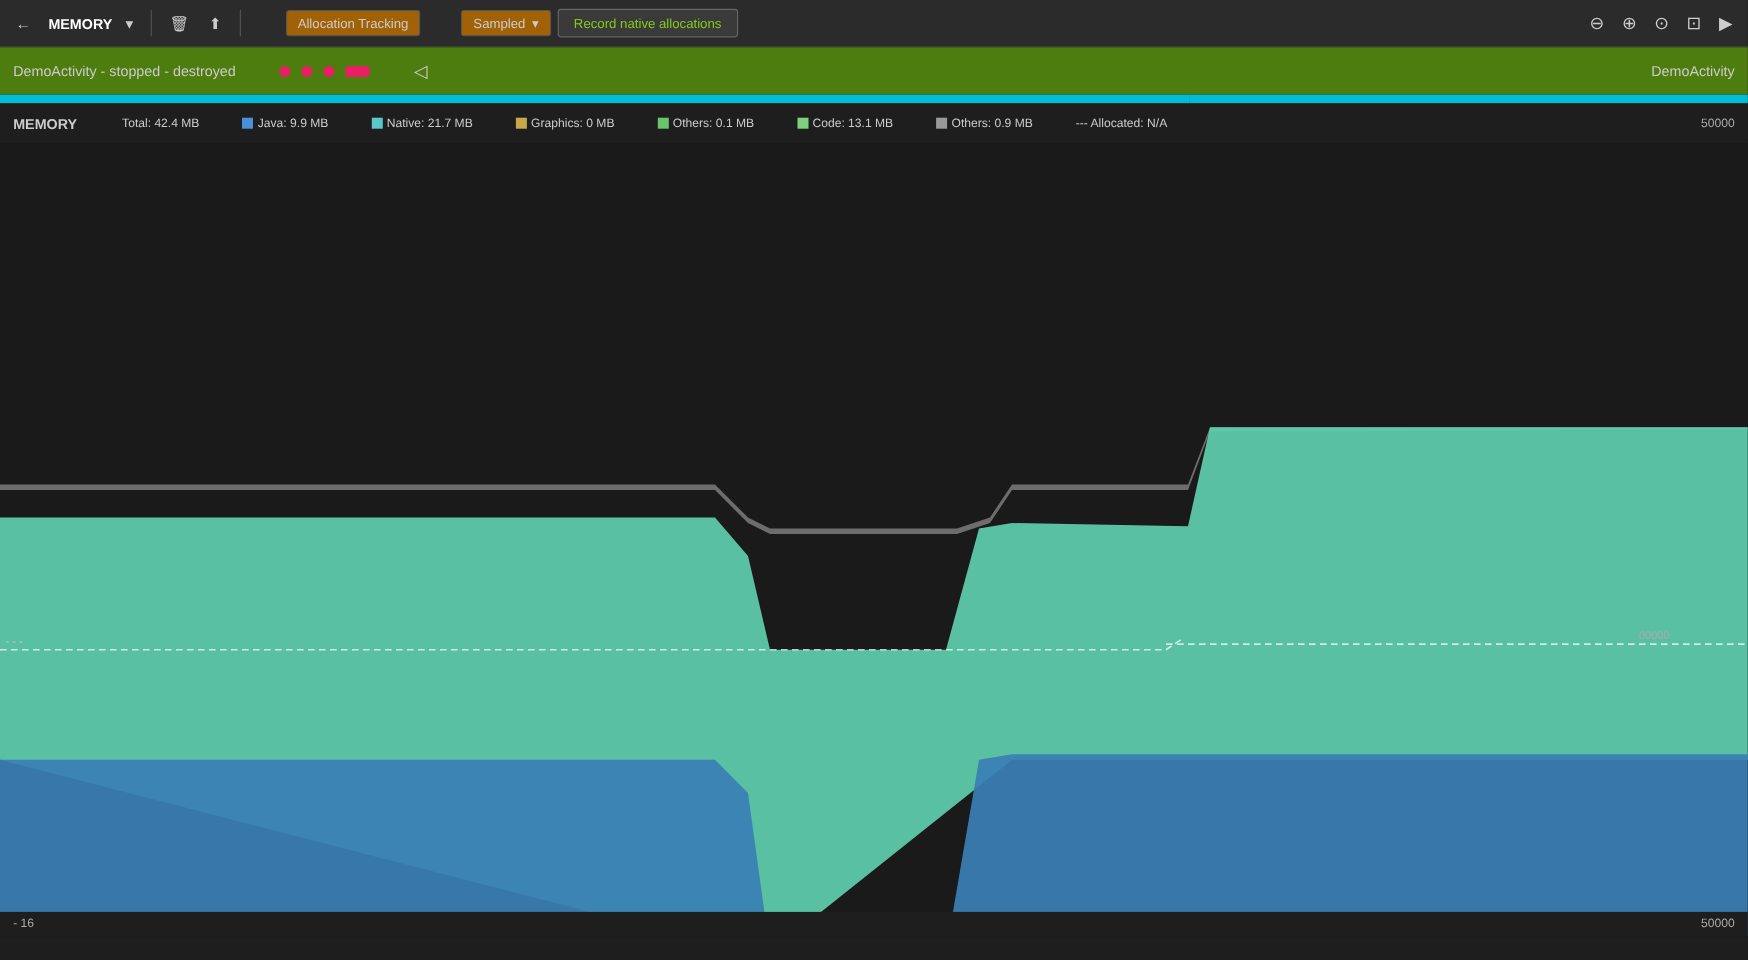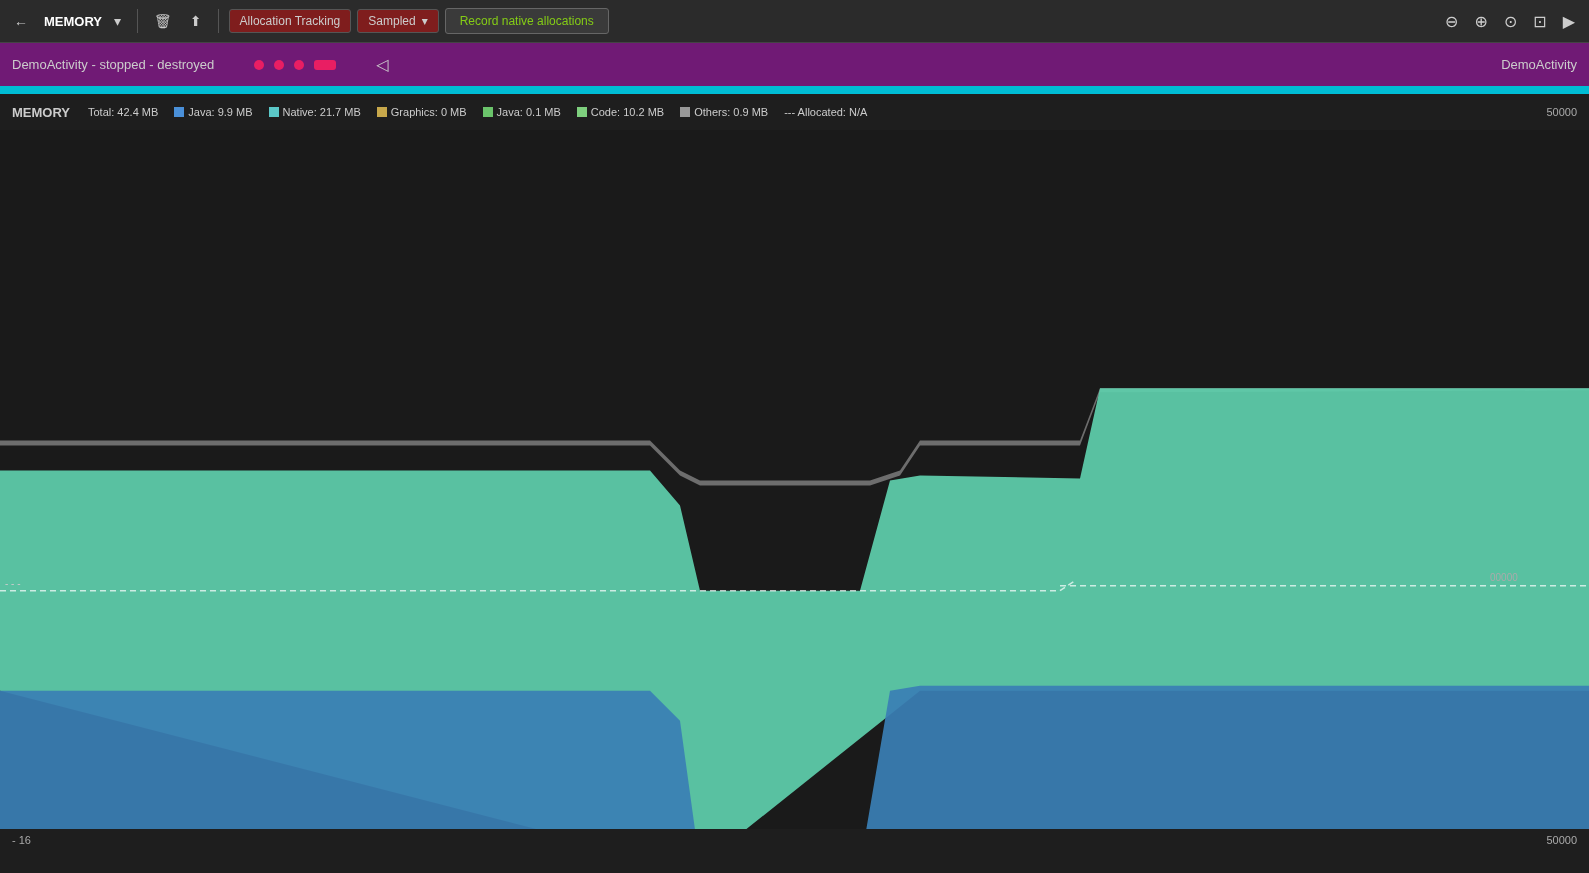--- a/index.html
+++ b/index.html
@@ -40,30 +40,31 @@
       color: #fff;
       margin-left: 4px;
     }
     .toolbar-sep {
       width: 1px;
       height: 24px;
       background: #555;
       margin: 0 4px;
     }
     .dropdown-btn {
-      background: #7f1d1d;
+      background: #a16207;
       border: 1px solid #555;
       color: #ccc;
       cursor: pointer;
       padding: 4px 10px;
       font-size: 12px;
       border-radius: 3px;
       display: flex;
       align-items: center;
       gap: 6px;
+      margin-left: 31px;
     }
     .record-btn {
       background: #3a3a3a;
       border: 1px solid #666;
       color: #84cc16;
       cursor: pointer;
       padding: 5px 14px;
       font-size: 12px;
       border-radius: 3px;
     }
@@ -79,21 +80,21 @@
       color: #ccc;
       cursor: pointer;
       font-size: 16px;
       padding: 2px 6px;
     }
 
     
     #activity-bar {
       display: flex;
       align-items: center;
-      background: #701a75;
+      background: #4d7c0f;
       height: 43px;
       padding: 0 12px;
       gap: 10px;
       position: relative;
     }
     .activity-dot {
       width: 10px;
       height: 10px;
       border-radius: 50%;
     }
@@ -134,20 +135,21 @@
       font-weight: bold;
       color: #ccc;
       min-width: 60px;
     }
     .mem-item {
       display: flex;
       align-items: center;
       gap: 4px;
       font-size: 11px;
       color: #ccc;
+      margin-left: 23px;
     }
     .mem-color-box {
       width: 10px;
       height: 10px;
       display: inline-block;
     }
     #chart-svg {
       width: 100%;
       height: 100%;
       position: absolute;
@@ -259,25 +261,25 @@
   <span class="mem-item">
     <span class="mem-color-box" style="background:#5bc8c8;"></span>
     <span>Native: 21.7 MB</span>
   </span>
   <span class="mem-item">
     <span class="mem-color-box" style="background:#c8a84b;"></span>
     <span>Graphics: 0 MB</span>
   </span>
   <span class="mem-item">
     <span class="mem-color-box" style="background:#6bc46b;"></span>
-    <span>Java: 0.1 MB</span>
+    <span>Others: 0.1 MB</span>
   </span>
   <span class="mem-item">
     <span class="mem-color-box" style="background:#7ecf7e;"></span>
-    <span>Code: 10.2 MB</span>
+    <span>Code: 13.1 MB</span>
   </span>
   <span class="mem-item">
     <span class="mem-color-box" style="background:#999;"></span>
     <span>Others: 0.9 MB</span>
   </span>
   <span class="mem-item">
     <span>--- Allocated: N/A</span>
   </span>
   <span class="right-label">50000</span>
 </div>

